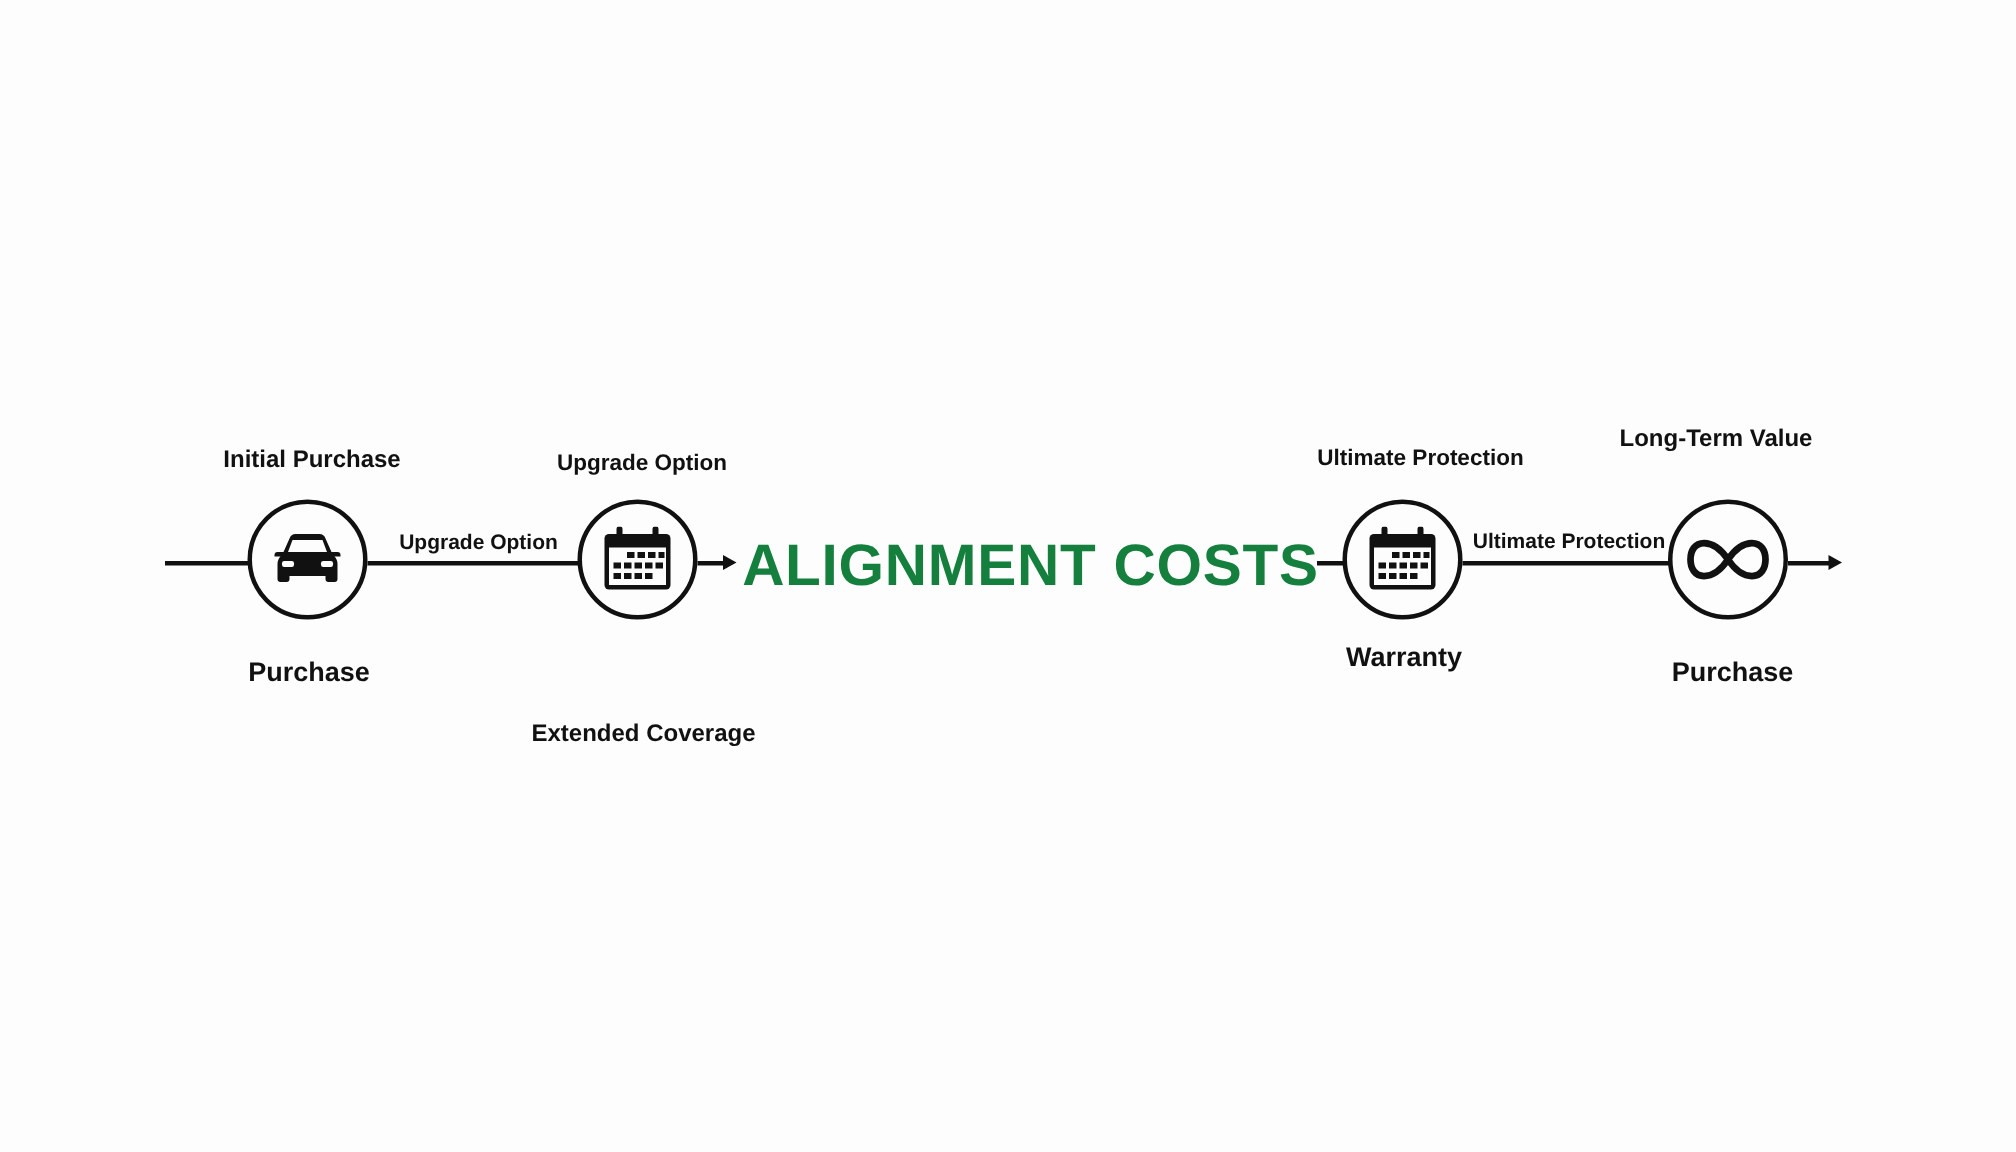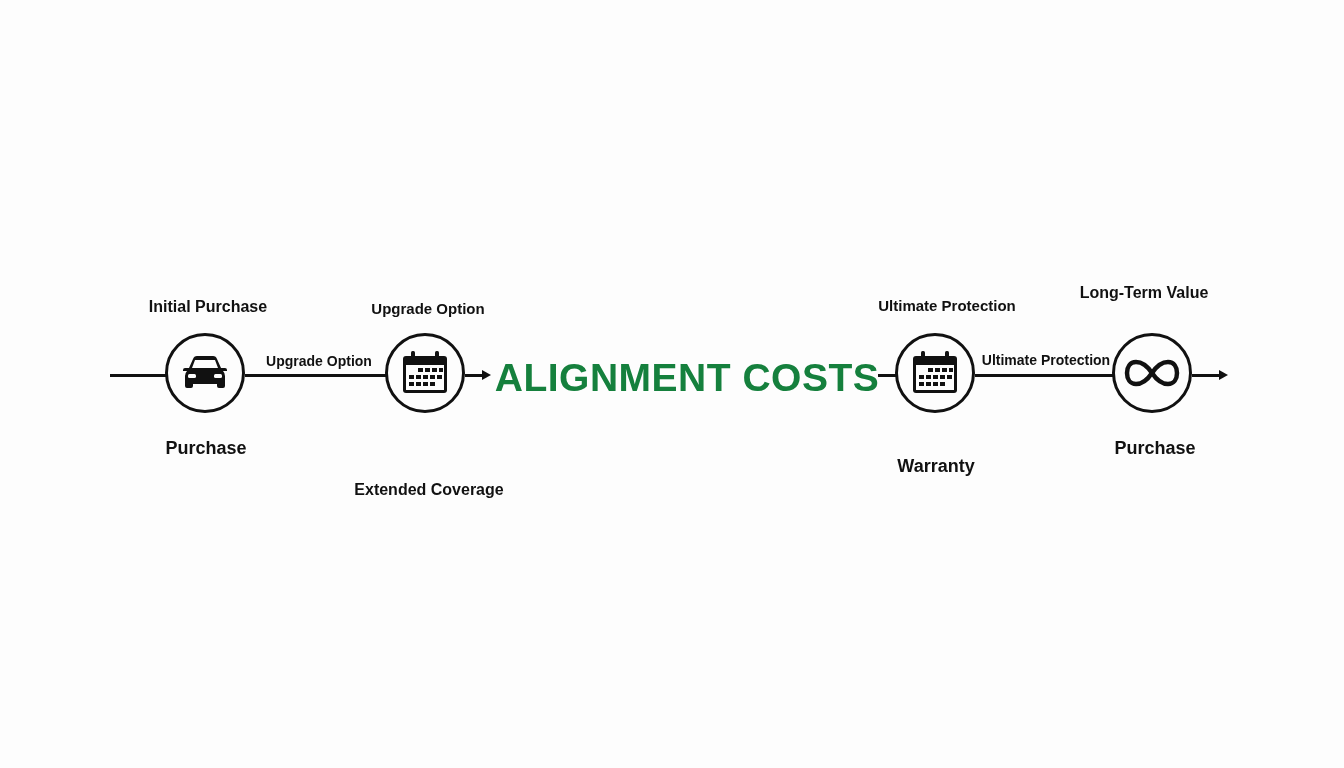--- a/index.html
+++ b/index.html
@@ -137,21 +137,21 @@
           <rect x="22" y="24" width="5" height="4"></rect>
           <rect x="29" y="24" width="5" height="4"></rect>
           <rect x="36" y="24" width="5" height="4"></rect>
         <rect x="8" y="31" width="5" height="4"></rect>
           <rect x="15" y="31" width="5" height="4"></rect>
           <rect x="22" y="31" width="5" height="4"></rect>
           <rect x="29" y="31" width="5" height="4"></rect>
       </g>
     </svg>
   </div>
-  <div class="label bottom" style="left:936px; top:456px;">Warranty</div>
+  <div class="label bottom" style="left:936px; top:428px;">Warranty</div>
 
   <div class="line" style="left:975px; top:374px; width:140px;"></div>
   <div class="label edge" style="left:1046px; top:352px;">Ultimate Protection</div>
 
   <div class="label top" style="left:1144px; top:284px;text-align:center;">Long-Term Value</div>
   <div class="node" style="left:1112px; top:333px;">
     <svg width="56" height="30" viewBox="0 0 56 30">
       <path d="M28 15 C22 6 16 4 12 4 C6 4 3 9 3 15 C3 21 6 26 12 26 C16 26 22 24 28 15 C34 6 40 4 44 4 C50 4 53 9 53 15 C53 21 50 26 44 26 C40 26 34 24 28 15 Z" fill="none" stroke="#111" stroke-width="4.5"></path>
     </svg>
   </div>

